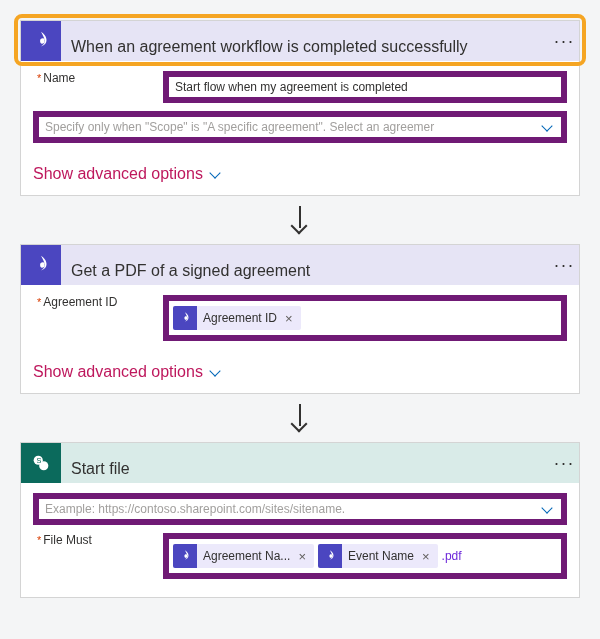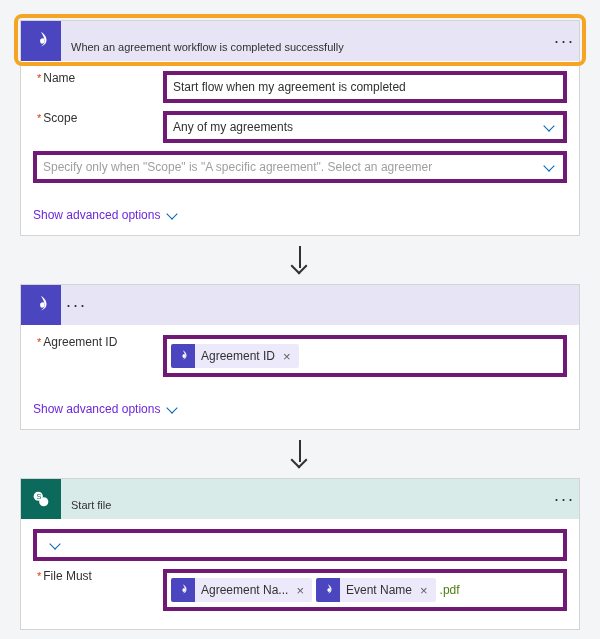--- a/index.html
+++ b/index.html
@@ -11,30 +11,30 @@
     position: relative;
   }
   .card-header.teal { background: #d9ebe8; }
   .header-icon {
     width: 40px; height: 40px; display:flex; align-items:center; justify-content:center;
     flex-shrink:0;
   }
   .header-icon.purple { background: #4b46c0; color:#fff; }
   .header-icon.teal { background: #0b6a5c; color:#fff; }
   .header-icon svg { width:22px; height:22px; fill:#fff; }
-  .header-title { font-size: 11px; color:#323130; margin-left: 10px; flex:1;margin-top:12px; }
+  .header-title { font-size: 16px; color:#323130; margin-left: 10px; flex:1;margin-top:12px; }
   .header-more { width:30px; text-align:center; color:#323130; font-size:18px; letter-spacing:1px; cursor:pointer; }
   .card-body { padding: 10px 12px 10px 12px; }
   .row { display:flex; align-items:flex-start; margin-bottom: 8px; }
   .row-label { width: 130px; font-size: 12px; color:#323130; padding-left:4px; }
   .req::before { content:"*"; color:#d83b01; margin-right:2px; font-size:11px; }
   .row-input { flex:1; }
   .input {
     display:flex; align-items:center; width:100%; min-height:32px;
-    border:4px solid #701a75; background:#fff; padding: 2px 6px;
+    border:6px solid #701a75; background:#fff; padding: 2px 6px;
     font-size: 12px; color:#323130; position:relative;
   }
   .input .text { flex:1; color:#323130; font-size:12px; }
   .input .placeholder { flex:1; color:#a19f9d; font-size:12px; }
   .chevron {
     width:14px; height:14px; display:inline-block; position:relative; margin-left:6px;
   }
   .chevron::before {
     content:""; position:absolute; left:2px; top:2px; width:7px; height:7px;
     border-right:1.5px solid #0066b8; border-bottom:1.5px solid #0066b8;
@@ -45,21 +45,21 @@
   }
   .folder-icon::before {
     content:""; position:absolute; left:0; top:2px; width:14px; height:10px;
     border:1.5px solid #0066b8; border-radius:1px;
   }
   .folder-icon::after {
     content:""; position:absolute; left:0; top:0; width:6px; height:2px;
     border:1.5px solid #0066b8; border-bottom:none;
   }
   .link-row { padding: 4px 12px 12px 12px; }
-  .adv-link { color:#6d28d9; font-size:12px; cursor:pointer; display:inline-flex; align-items:center; }
+  .adv-link { color:#be185d; font-size:16px; cursor:pointer; display:inline-flex; align-items:center; }
   .adv-link .chevron { margin-left:6px; }
   .arrow-wrap { display:flex; justify-content:center; padding:10px 0; }
   .arrow { width:24px; height:28px; position:relative; }
   .arrow::before { content:""; position:absolute; left:11px; top:0; width:2px; height:22px; background:#323130; }
   .arrow::after {
     content:""; position:absolute; left:5px; top:14px;
     width:10px; height:10px; border-right:2px solid #323130; border-bottom:2px solid #323130;
     transform:rotate(45deg);
   }
   .token {
@@ -67,21 +67,21 @@
     height:24px; margin:2px 4px 2px 0; padding-right:4px; font-size:12px; color:#323130;
   }
   .token .token-icon {
     width:24px; height:24px; background:#4b46c0; display:flex; align-items:center; justify-content:center;
     border-radius:2px 0 0 2px;
   }
   .token .token-icon svg { width:14px; height:14px; fill:#fff; }
   .token .token-label { padding:0 4px 0 6px; }
   .token .token-x { color:#605e5c; font-size:13px; padding:0 4px; cursor:pointer; }
   .input.token-input { flex-wrap:wrap; padding:3px 4px; }
-  .input.token-input .suffix { font-size:12px; color:#4d7c0f; align-self:center; }
+  .input.token-input .suffix { font-size:12px; color:#6d28d9; align-self:center; }
   .highlight-ring {
     position:absolute; left:14px; top:14px; width:572px; height:52px;
     border:4px solid #f5a523; border-radius:8px; pointer-events:none; z-index:5;
   }
   .card.first { margin-top:0; }
 </style>
 </head>
 <body>
 
 <div class="highlight-ring"></div>
@@ -99,29 +99,20 @@
   <div class="card-body">
     <div class="row">
       <div class="row-label req">Name</div>
       <div class="row-input">
           <div class="input">
             <span class="text">Start flow when my agreement is completed</span>
           </div>
         </div>
     </div>
     <div class="row">
-      <div class="row-label req">Scope</div>
-      <div class="row-input">
-          <div class="input">
-            <span class="text">Any of my agreements</span>
-            <span class="chevron"></span>
-          </div>
-        </div>
-    </div>
-    <div class="row">
       <div class="row-input">
           <div class="input">
             <span class="placeholder">Specify only when "Scope" is "A specific agreement". Select an agreemer</span>
             <span class="chevron"></span>
           </div>
         </div>
     </div>
   </div>
   <div class="link-row">
     <span class="adv-link">
@@ -135,20 +126,21 @@
     <div class="arrow"></div>
   </div>
 
 <div class="card">
   <div class="card-header">
     <div class="header-icon purple">
       <svg viewBox="0 0 24 24">
           <path d="M12 2c2 4 4 7 4 10 0 2-1 3-3 3-1 0-2-1-2-3 0-2 1-3 3-3 3 0 4 5-2 9 3-1 6-3 6-7 0-4-3-7-6-9z"></path>
         </svg>
     </div>
+    <div class="header-title">Get a PDF of a signed agreement</div>
     <div class="header-more">···</div>
   </div>
   <div class="card-body">
     <div class="row">
       <div class="row-label req">Agreement ID</div>
       <div class="row-input">
           <div class="input token-input">
         <span class="token">
           <span class="token-icon">
                 <svg viewBox="0 0 24 24">
@@ -183,20 +175,21 @@
           <text x="7" y="12" font-size="8" fill="#0b6a5c" font-family="Arial">S</text>
         </svg>
     </div>
     <div class="header-title">Start file</div>
     <div class="header-more">···</div>
   </div>
   <div class="card-body">
     <div class="row">
       <div class="row-input">
           <div class="input">
+            <span class="placeholder">Example: https://contoso.sharepoint.com/sites/sitename.</span>
             <span class="chevron"></span>
           </div>
         </div>
     </div>
     <div class="row">
       <div class="row-label req">File Must</div>
       <div class="row-input">
           <div class="input token-input">
         <span class="token">
           <span class="token-icon">

